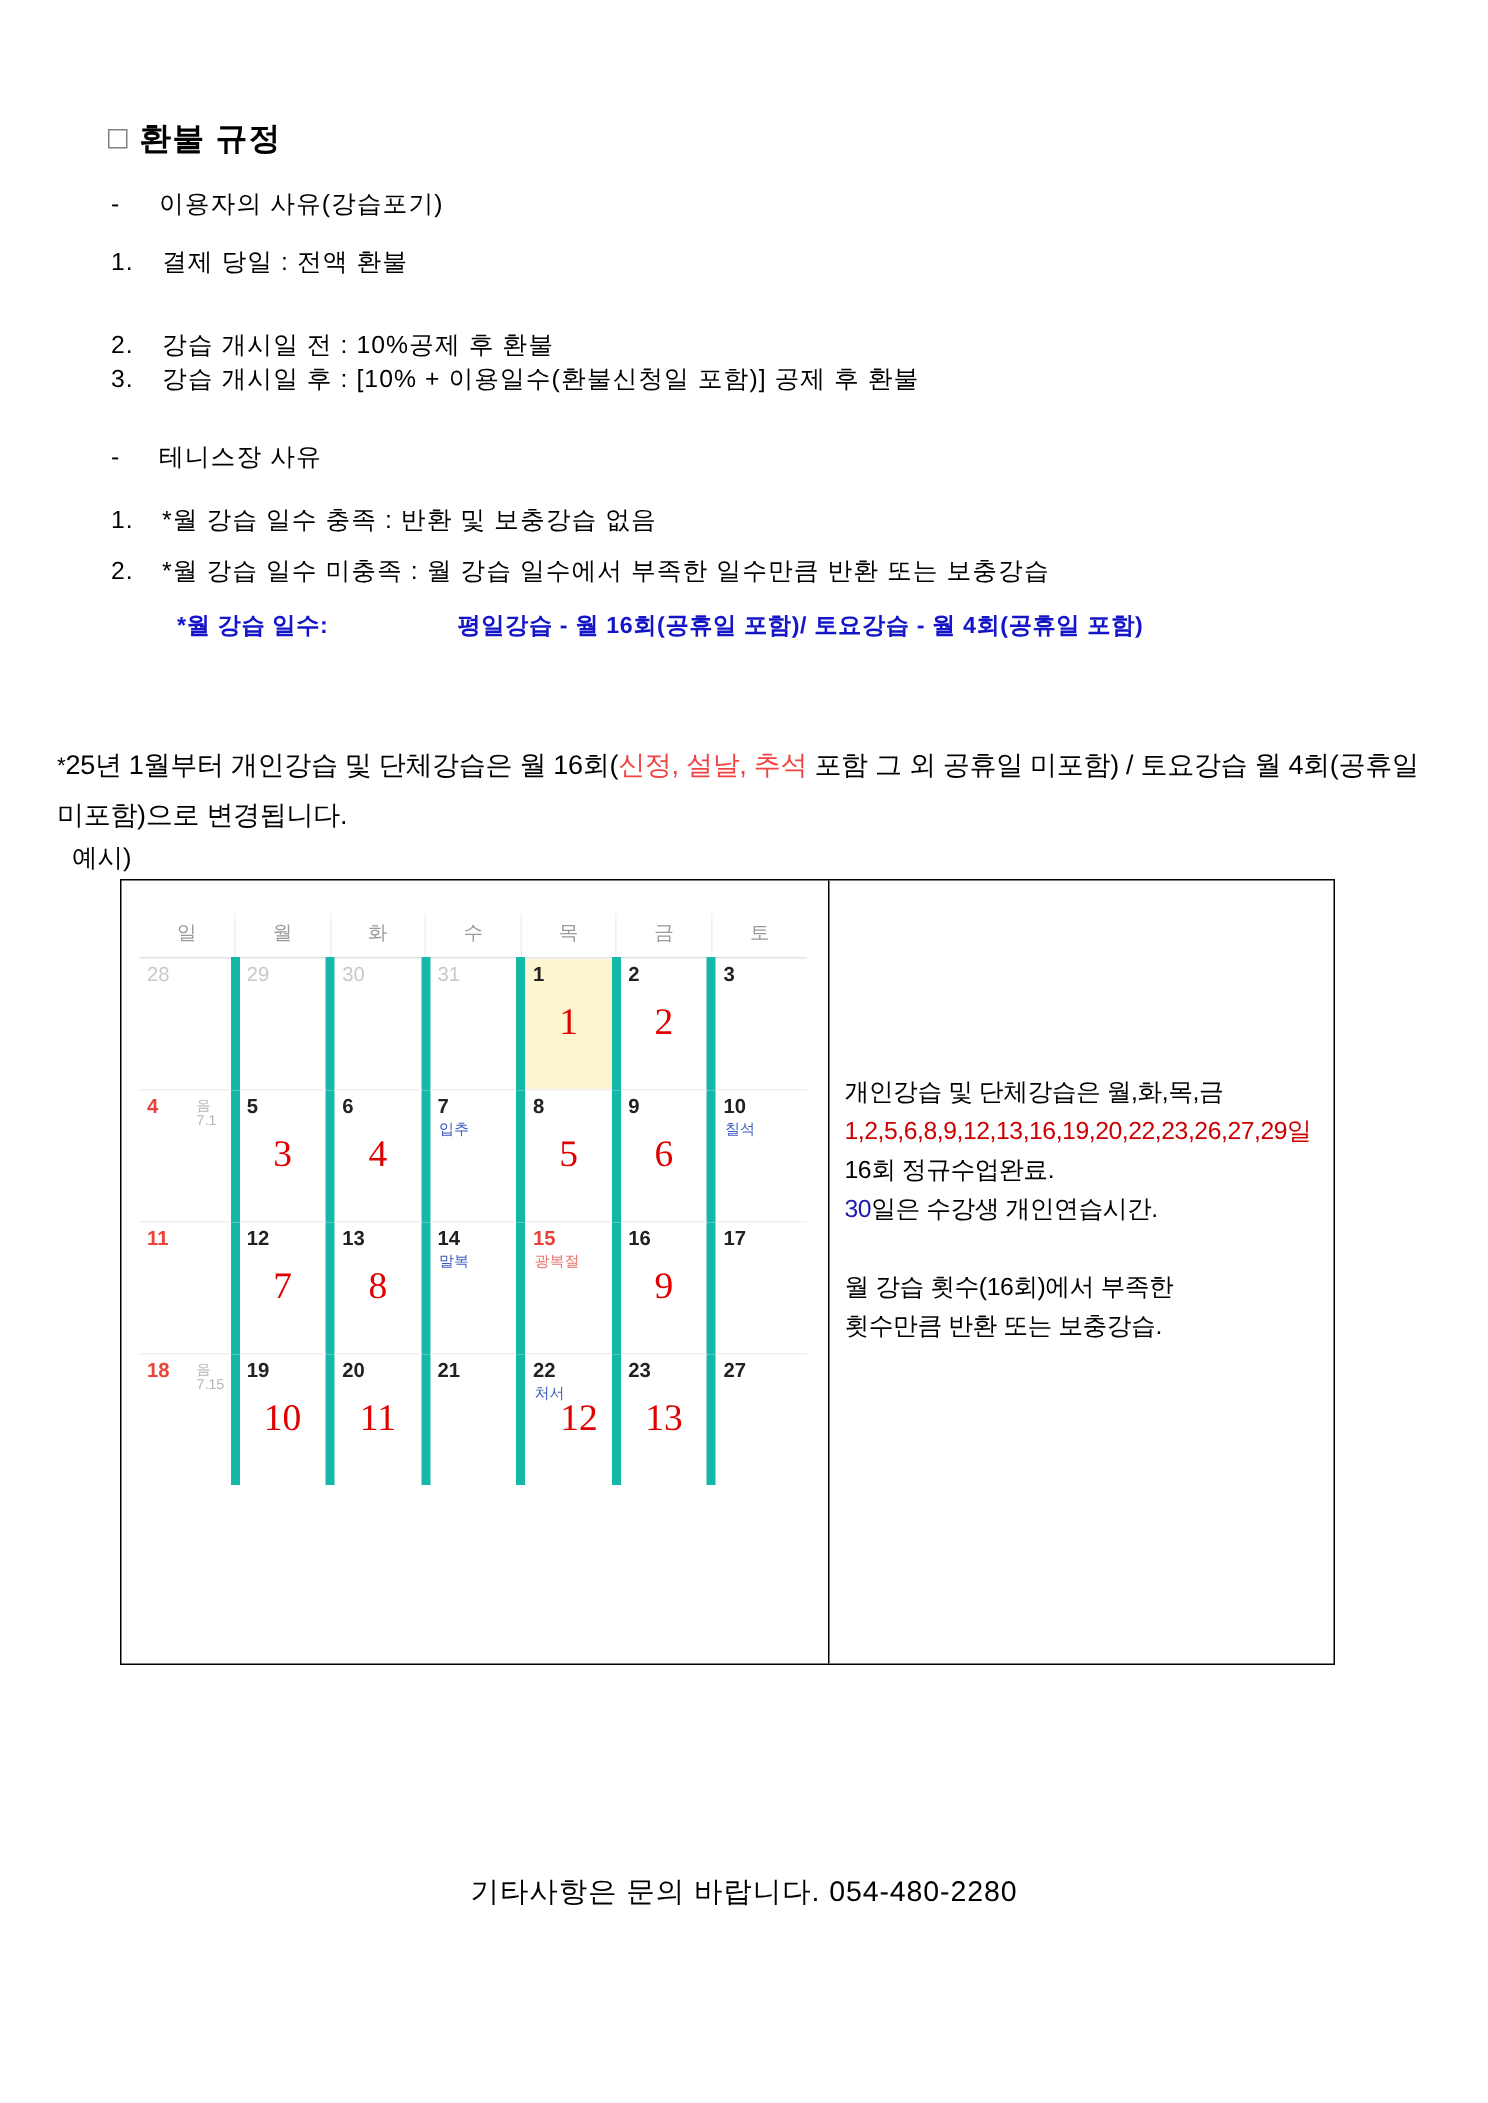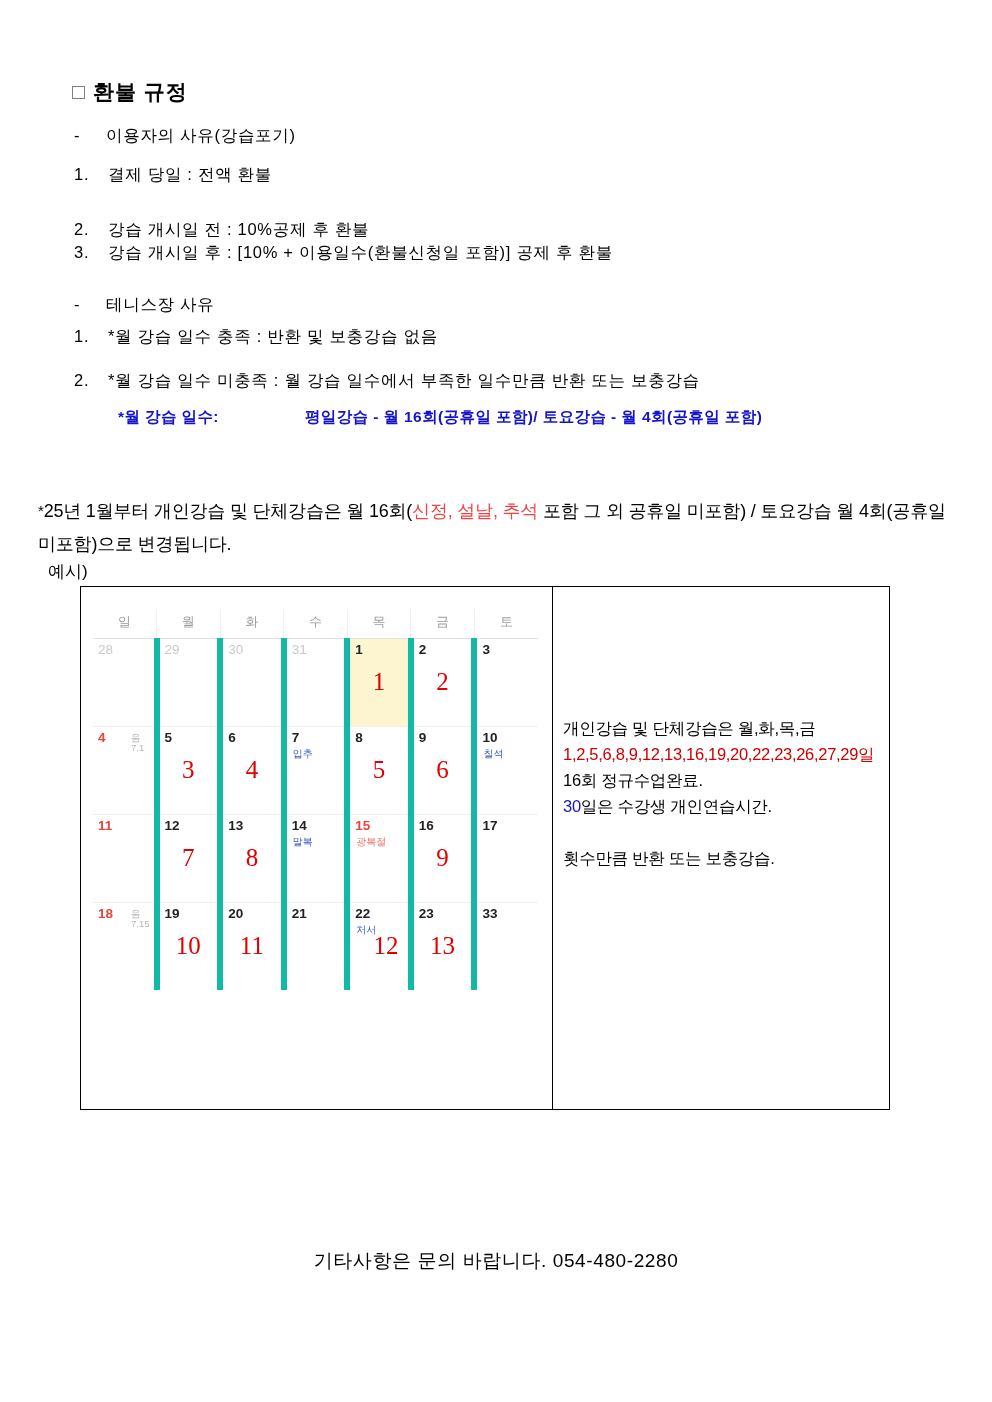--- a/index.html
+++ b/index.html
@@ -234,21 +234,21 @@
   </div>
 
   <div class="line" style="left:74px; top:242px;">
     <span class="marker">3.</span><span>강습 개시일 후 : [10% + 이용일수(환불신청일 포함)] 공제 후 환불</span>
   </div>
 
   <div class="line" style="left:74px; top:294px;">
     <span class="marker dash">-</span><span>테니스장 사유</span>
   </div>
 
-  <div class="line" style="left:74px; top:326px;">
+  <div class="line" style="left:74px; top:336px;">
     <span class="marker">1.</span><span>*월 강습 일수 충족 : 반환 및 보충강습 없음</span>
   </div>
 
   <div class="line" style="left:74px; top:370px;">
     <span class="marker">2.</span><span>*월 강습 일수 미충족 : 월 강습 일수에서 부족한 일수만큼 반환 또는 보충강습</span>
   </div>
 
   <div class="blue-line">
     <span>*월 강습 일수:</span><span class="gap"></span><span>평일강습 - 월 16회(공휴일 포함)/  토요강습 - 월 4회(공휴일 포함)</span>
   </div>
@@ -375,33 +375,34 @@
               <td>
                 <span class="daynum">22</span>
                 <span class="note">처서</span>
                 <span class="count shift">12</span>
               </td>
               <td>
                 <span class="daynum">23</span>
                 <span class="count">13</span>
               </td>
               <td>
-                <span class="daynum">33</span>
+                <span class="daynum">27</span>
               </td>
             </tr>
           </tbody>
       </table>
     </div>
 
     <div class="frame-right">
       <div class="panel">
         <div>개인강습 및 단체강습은 월,화,목,금</div>
         <div><span class="red">1,2,5,6,8,9,12,13,16,19,20,22,23,26,27,29일</span><span> 16회 정규수업완료.</span></div>
         <div><span class="blue">30</span><span>일은 수강생 개인연습시간.</span></div>
         <div class="spacer"></div>
+        <div>월 강습 횟수(16회)에서 부족한</div>
         <div>횟수만큼 반환 또는 보충강습.</div>
       </div>
     </div>
 
   </div>
 
   <div class="footer">기타사항은 문의 바랍니다. 054-480-2280</div>
 
 </div>
 

